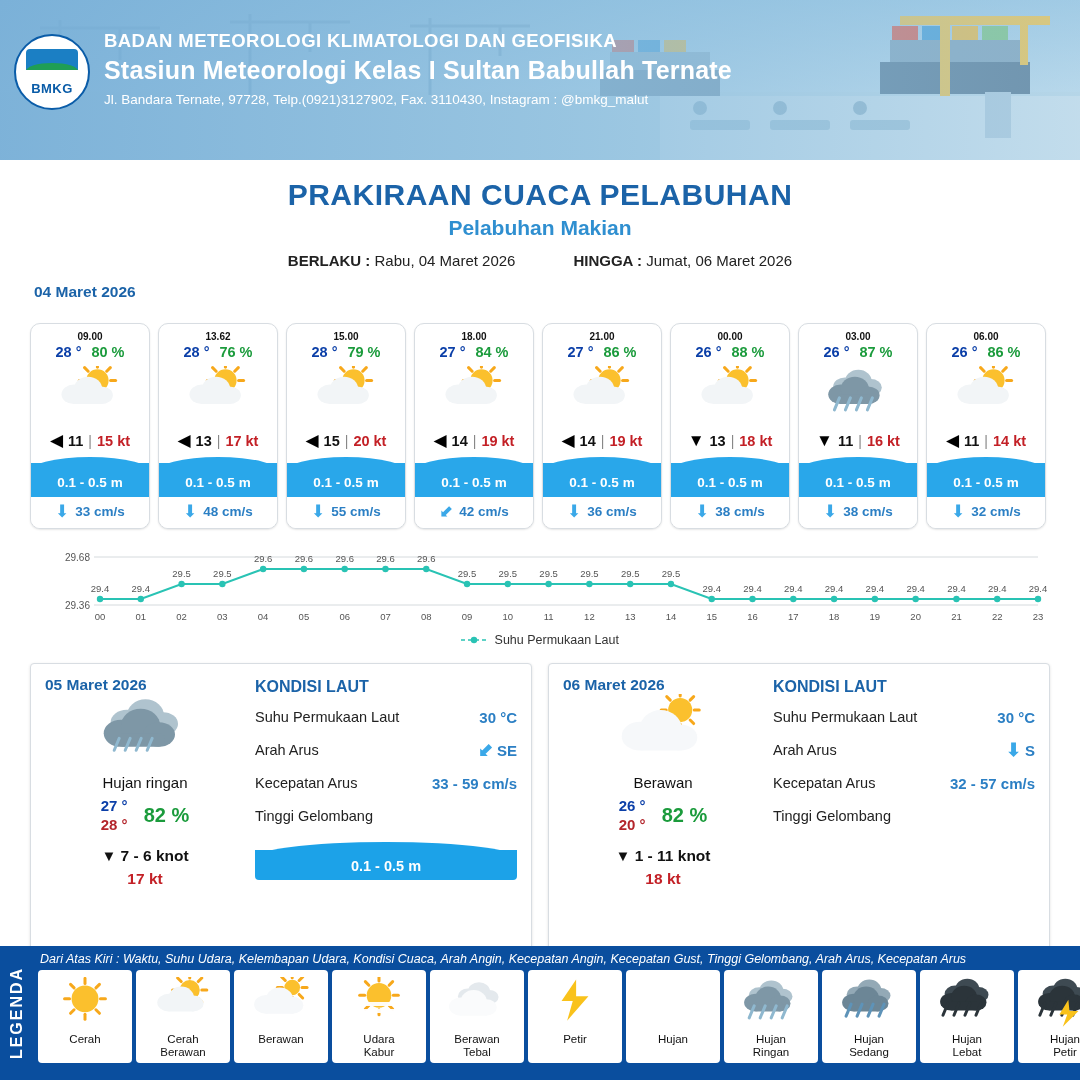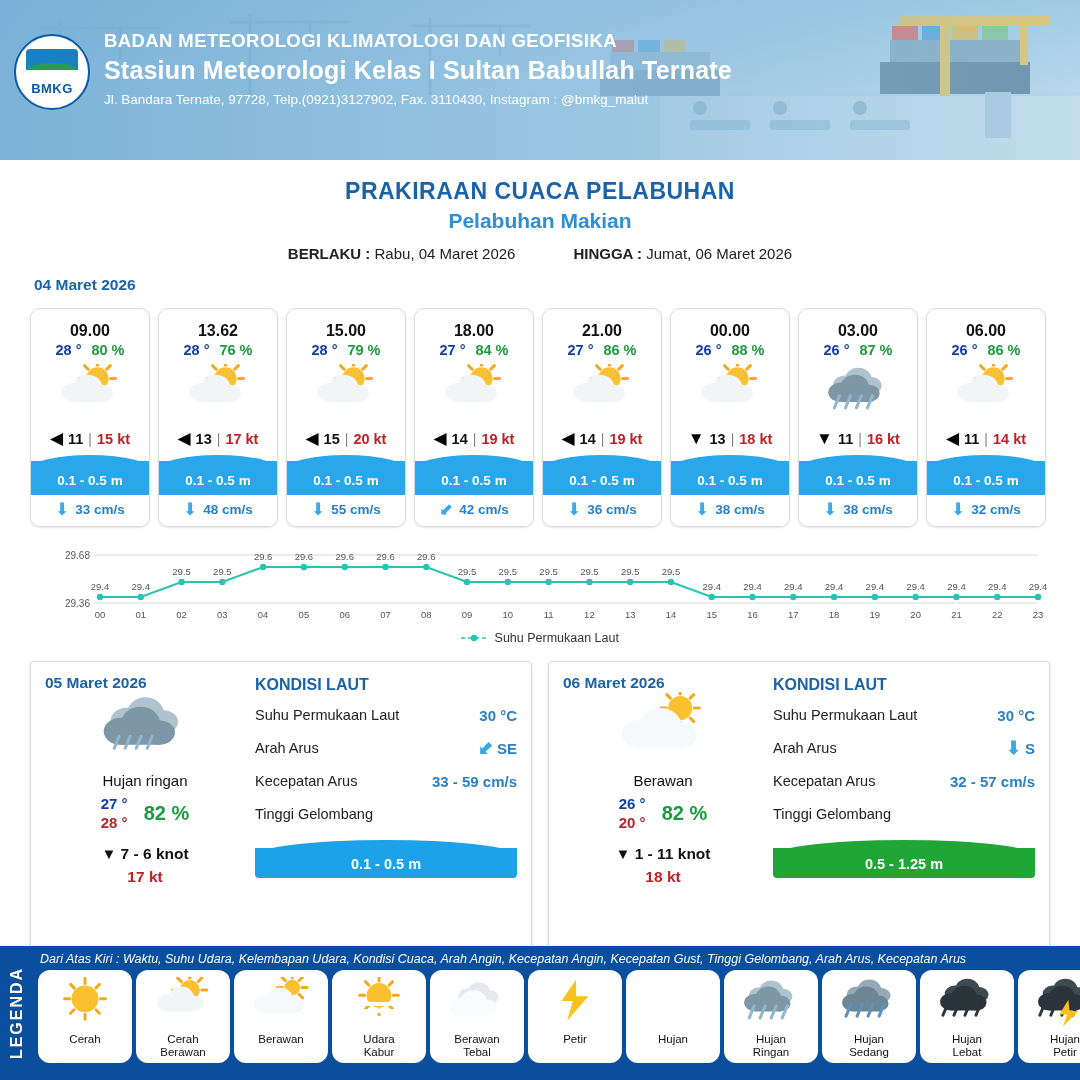--- a/index.html
+++ b/index.html
@@ -34,47 +34,47 @@
   .logo .lg-top .wave1 { position:absolute; left:0; bottom:8px; width:52px; height:8px; background:#1f9e55; border-radius:50% 50% 0 0 / 100% 100% 0 0; }
   .logo .lg-top .wave2 { position:absolute; left:0; bottom:0; width:52px; height:9px; background:#ffffff; }
   .logo .lg-txt { font-size:13px; font-weight:bold; color:#0a5ca8; letter-spacing:.5px; margin-top:2px; }
   .hdr-text { position:absolute; left:104px; top:30px; width:880px; }
   .hdr-line1 { font-size:18.5px; font-weight:bold; color:#ffffff; letter-spacing:.4px; }
   .hdr-line2 { font-size:25px; font-weight:bold; color:#ffffff; letter-spacing:.2px; margin-top:4px; }
   .hdr-line3 { font-size:13.5px; color:#ffffff; margin-top:7px; }
 
   
   .title-main {
-    text-align:center; color:#1b63a8; font-size:23px; font-weight:bold;
+    text-align:center; color:#1b63a8; font-size:30px; font-weight:bold;
     letter-spacing:.5px; margin-top:18px;
   }
   .title-sub {
     text-align:center; color:#2f8fd0; font-size:21px; font-weight:bold; margin-top:4px;
   }
   .validity {
     display:flex; justify-content:center; gap:58px; margin-top:12px;
     font-size:15px; color:#222;
   }
   .validity .lbl { font-weight:bold; }
 
   
   .date-label {
-    margin:14px 0 8px 34px; color:#1b63a8; font-size:15.5px; font-weight:bold;
+    margin:14px 0 16px 34px; color:#1b63a8; font-size:15.5px; font-weight:bold;
   }
 
   
   .cards {
     display:flex; gap:8px; padding:6px 30px 0 30px;
   }
   .card {
     width:120px; background:#ffffff; border:1px solid #d8dde2; border-radius:10px;
     box-shadow:0 1px 2px rgba(0,0,0,.10);
     overflow:hidden; position:relative;
   }
-  .c-time { text-align:center; font-size:16px; font-weight:bold; color:#111; padding:7px 0 2px;margin-top:6px; }
+  .c-time { text-align:center; font-size:10px; font-weight:bold; color:#111; padding:7px 0 2px; }
   .c-th { display:flex; justify-content:center; gap:10px; align-items:baseline; padding-bottom:4px; }
   .c-temp { color:#0b3fa8; font-size:14.5px; font-weight:bold; }
   .c-hum { color:#1b9b3c; font-size:14.5px; font-weight:bold; }
   .c-icon { height:64px; display:flex; align-items:center; justify-content:center; }
   .c-wind { display:flex; align-items:center; justify-content:center; gap:5px; padding:4px 0 6px; }
   .c-arrow { font-size:17px; line-height:1; color:#000; }
   .c-wspd { color:#111; font-size:14.5px; font-weight:bold; }
   .c-sep { color:#888; font-size:14px; }
   .c-gust { color:#c32026; font-size:14.5px; font-weight:bold; }
   .c-wave {
@@ -158,21 +158,21 @@
     color:#ffffff; font-size:16px; font-weight:bold; letter-spacing:2px;
   }
   .legend-note {
     position:absolute; left:40px; top:6px; right:8px;
     color:#ffffff; font-size:12.5px; font-style:italic;
   }
   .legend-items {
     position:absolute; left:38px; top:24px; right:6px; display:flex; gap:4px;
   }
   .li {
-    width:94px; background:#ffffff; border-radius:12px; padding:5px 19px 3px;
+    width:94px; background:#ffffff; border-radius:4px; padding:5px 19px 3px;
     display:flex; flex-direction:column; align-items:center;
   }
   .li .ic { height:58px; display:flex; align-items:center; justify-content:center; }
   .li .nm { font-size:11.5px; color:#111; text-align:center; line-height:1.1; padding-bottom:2px; }
 </style>
 </head>
 <body>
 
 <div class="header">
   <svg class="hdr-art" width="1080" height="160" viewBox="0 0 1080 160">
@@ -800,25 +800,20 @@
           <span class="p-arrow">⬇</span><span>S</span>
         </span>
       </div>
       <div class="p-row">
         <span class="k">Kecepatan Arus</span>
         <span class="v">32  - 57 cm/s</span>
       </div>
       <div class="p-row">
         <span class="k">Tinggi Gelombang</span>
       </div>
-      <div class="p-wavebox">
-        <div class="fill" style="background:#1fa637"></div>
-        <div class="crest" style="background:#1fa637"></div>
-        <span>0.5 - 1.25 m</span>
-      </div>
     </div>
     </div>
   </div>
 
 <div class="legend">
   <div class="legend-bg"></div>
   <div class="legend-left">
     <span>LEGENDA</span>
   </div>
   <div class="legend-note">Dari Atas Kiri : Waktu, Suhu Udara, Kelembapan Udara, Kondisi Cuaca, Arah Angin, Kecepatan Angin, Kecepatan Gust, Tinggi Gelombang, Arah Arus, Kecepatan Arus</div>

